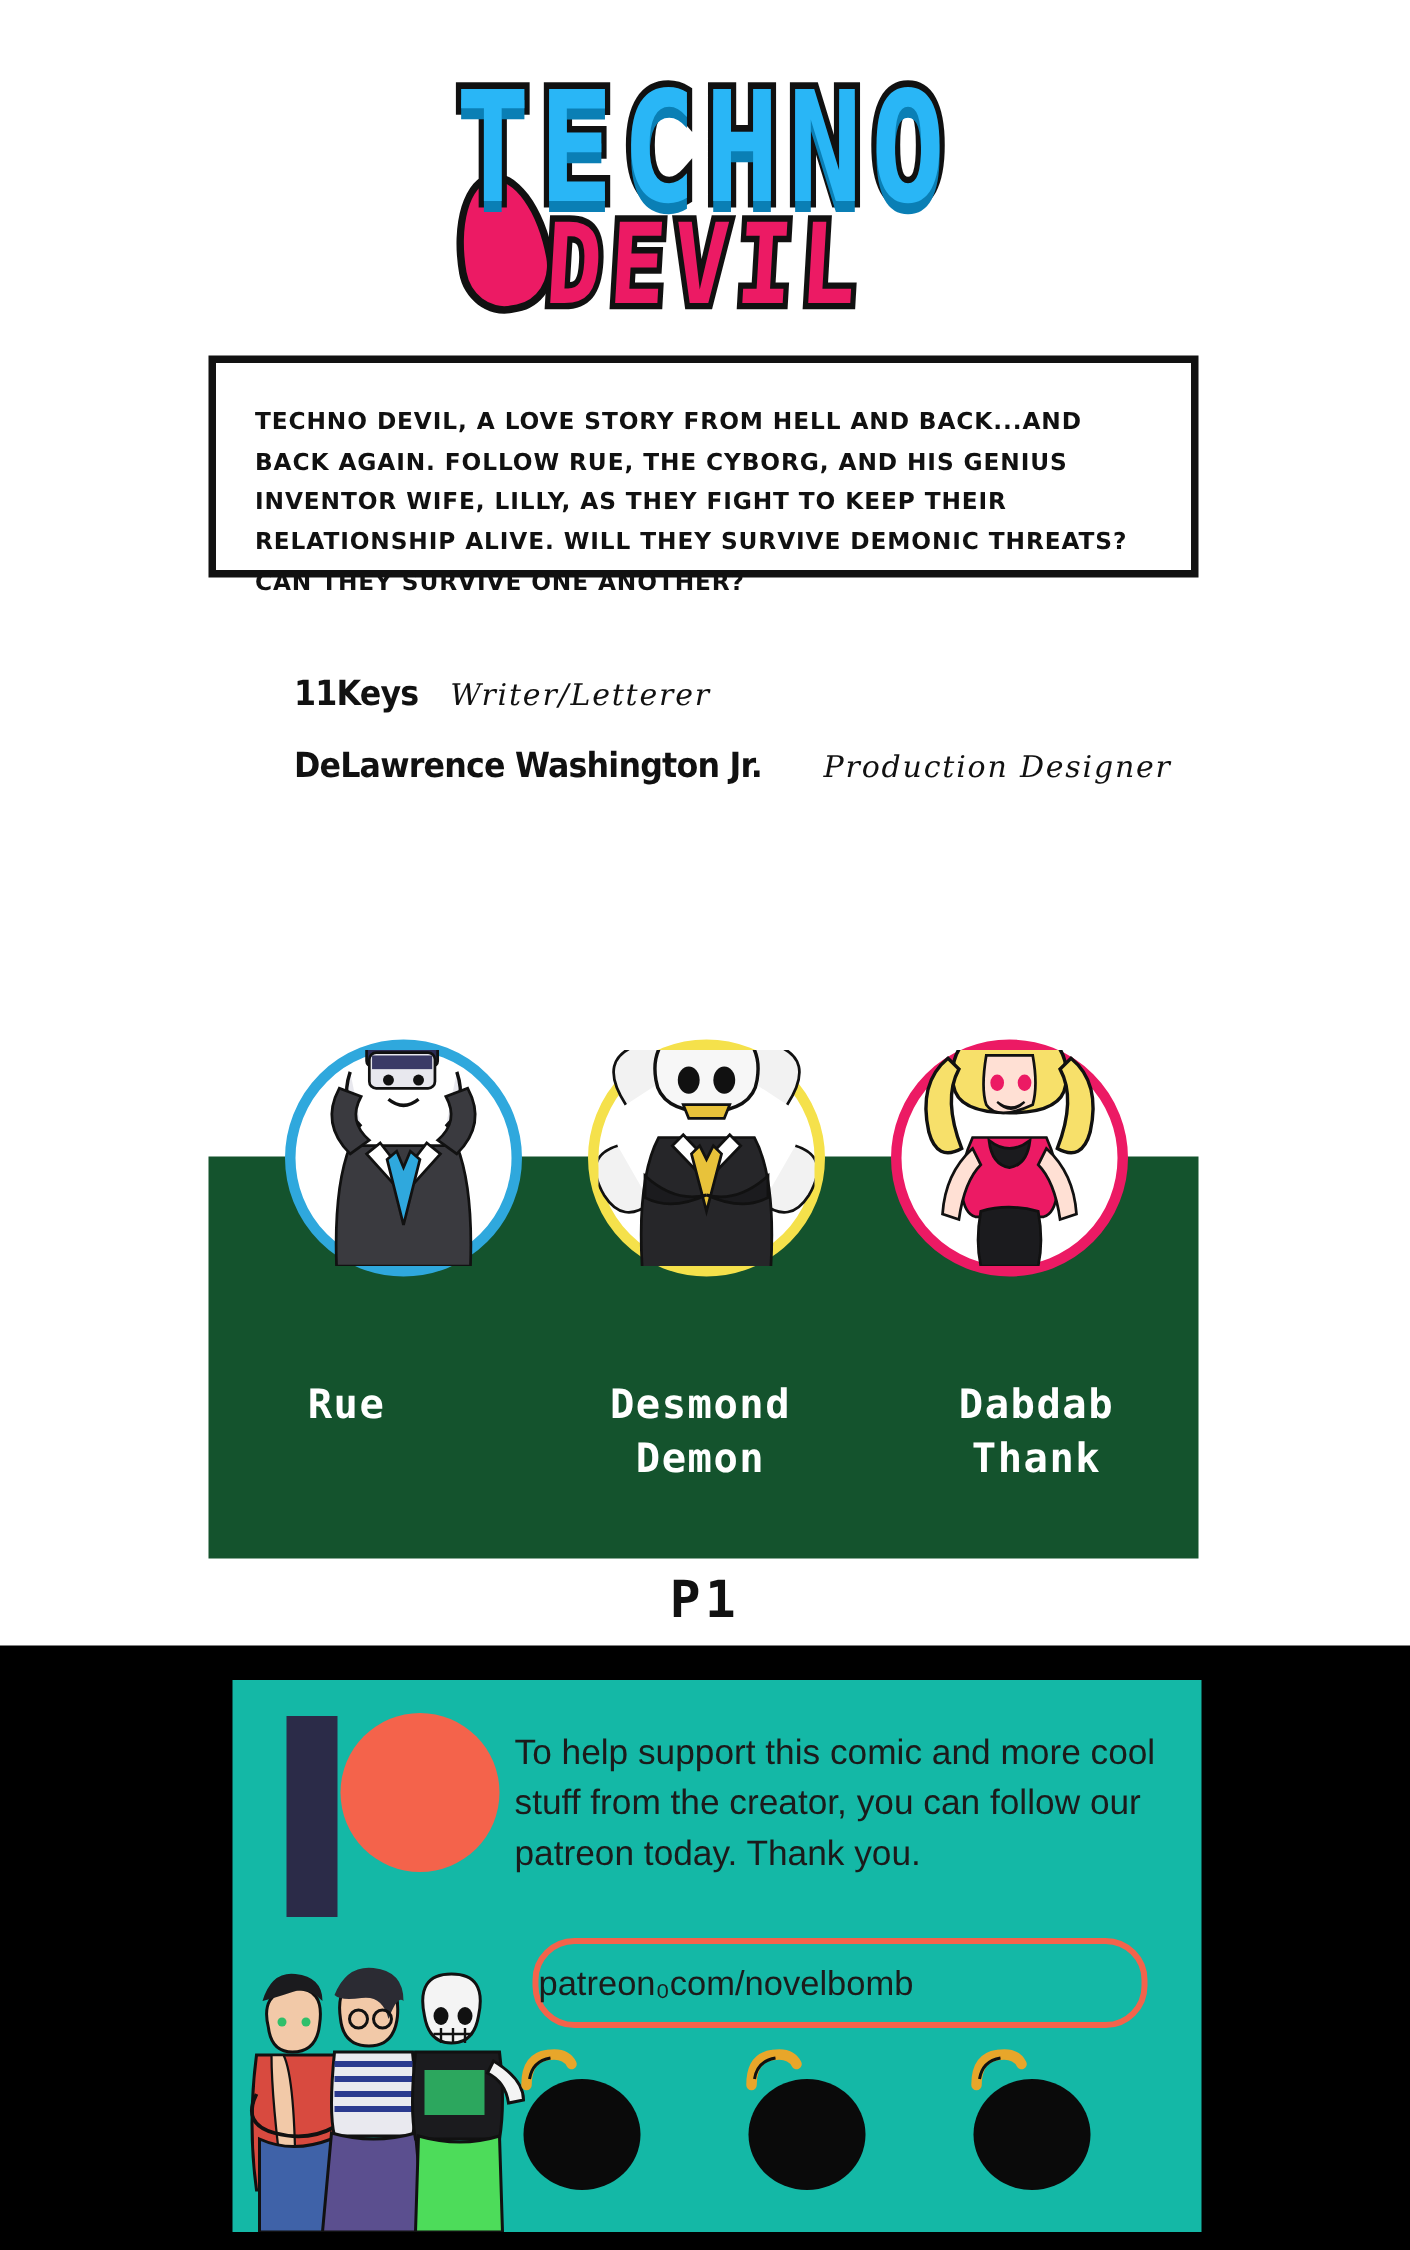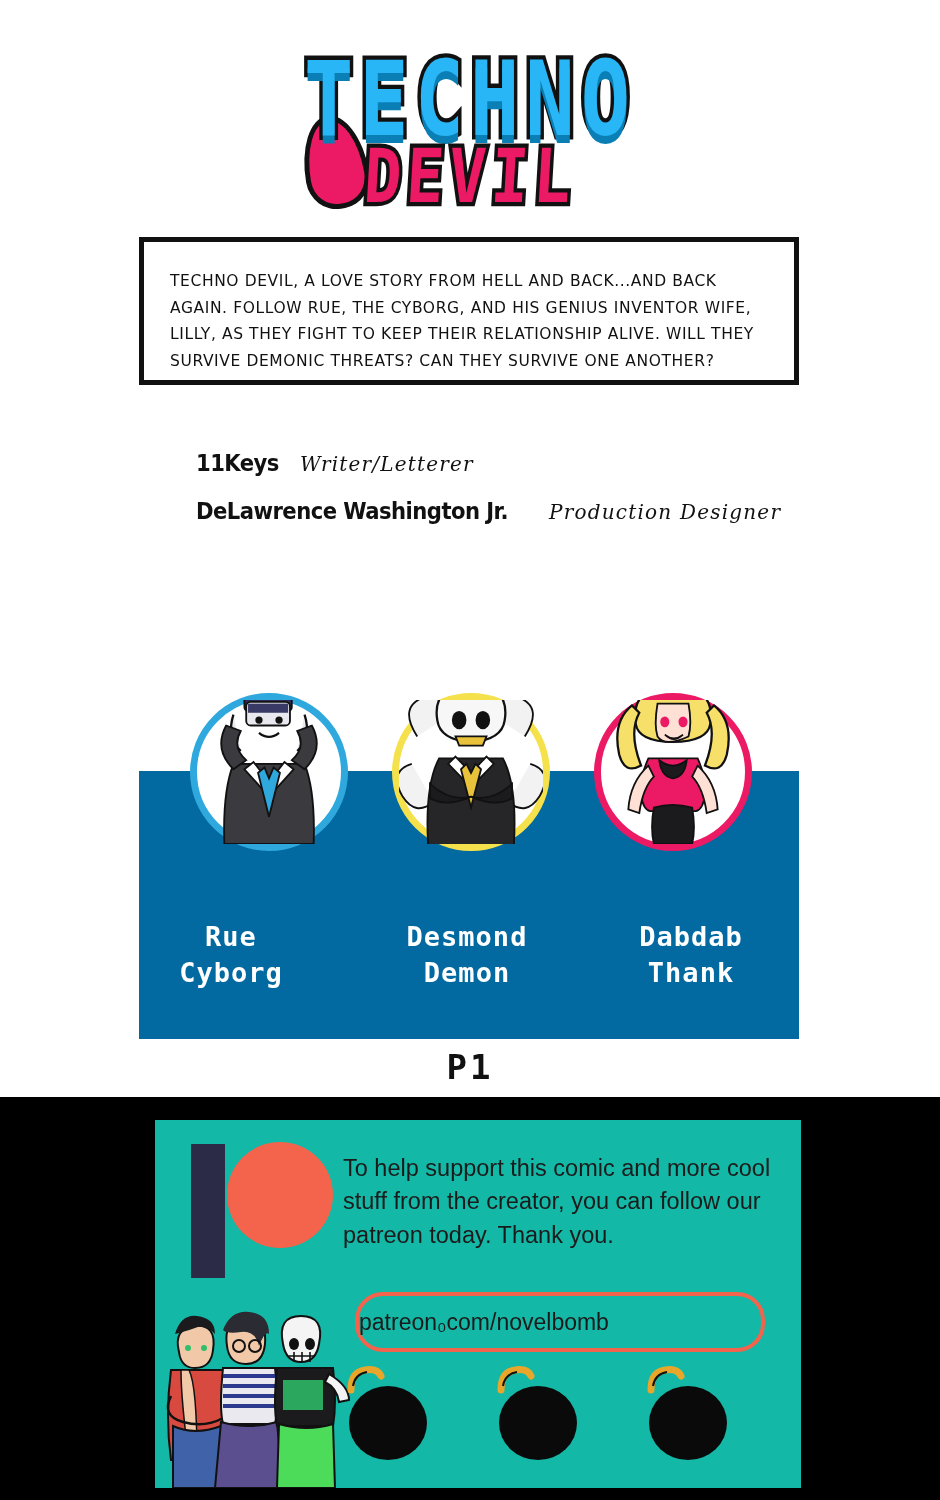--- a/index.html
+++ b/index.html
@@ -65,20 +65,21 @@
   
   .synopsis {
     position: absolute;
     left: 139px;
     top: 237px;
     width: 660px;
     height: 148px;
     border: 5px solid #111111;
     background: #ffffff;
     padding: 26px 24px 0 26px;
+    font-weight: bold;
   }
   .synopsis p {
     font-family: "DejaVu Sans", sans-serif;
     font-size: 15.5px;
     line-height: 1.72;
     letter-spacing: 0.6px;
     color: #111111;
     text-transform: uppercase;
   }
 
@@ -117,21 +118,21 @@
   }
   .credit-row:nth-child(3) .credit-role { font-size: 18px; }
 
   
   .char-panel {
     position: absolute;
     left: 139px;
     top: 771px;
     width: 660px;
     height: 268px;
-    background: #0369a1;
+    background: #14532d;
   }
   .char-col {
     position: absolute;
     width: 180px;
     text-align: center;
   }
   .char-col.c1 { left: 2px; }
   .char-col.c2 { left: 238px; }
   .char-col.c3 { left: 462px; }
   .char-names {
@@ -255,21 +256,20 @@
   <div class="credit-row">
     <span class="credit-name">DeLawrence Washington Jr.</span>
     <span class="credit-role">Production Designer</span>
   </div>
 </div>
 
 <div class="char-panel">
   <div class="char-col c1">
     <div class="char-names">
       <div>Rue</div>
-      <div>Cyborg</div>
     </div>
   </div>
   <div class="char-col c2">
     <div class="char-names">
       <div>Desmond</div>
       <div>Demon</div>
     </div>
   </div>
   <div class="char-col c3">
     <div class="char-names">

